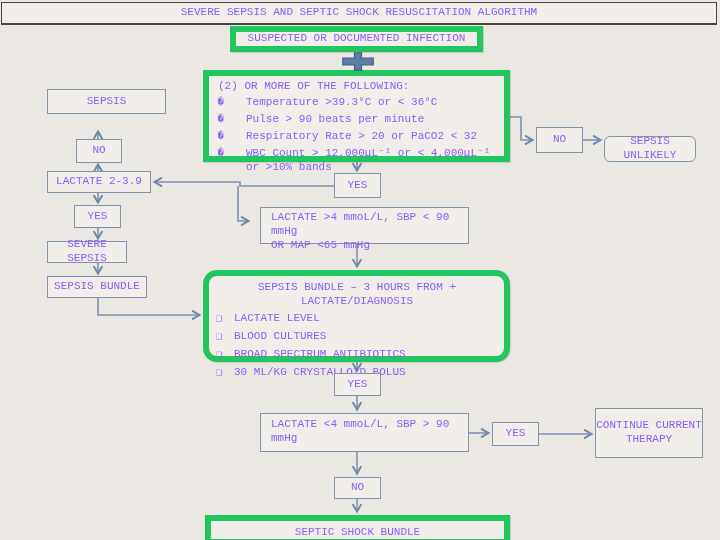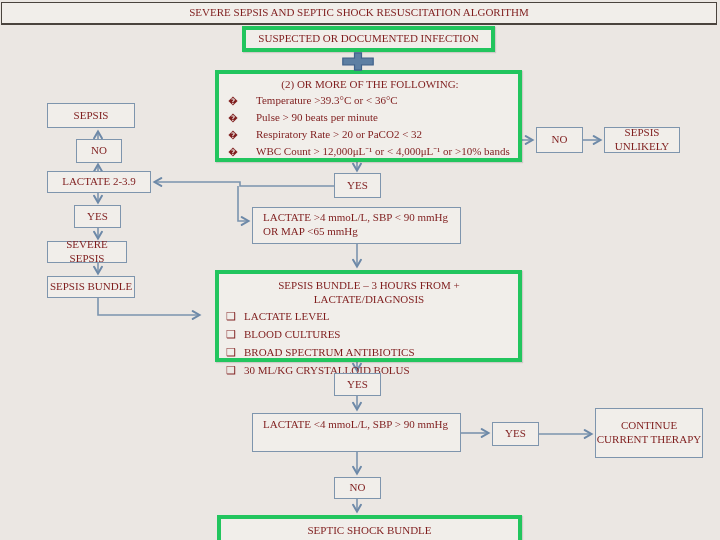--- a/index.html
+++ b/index.html
@@ -1,52 +1,52 @@
 <!DOCTYPE html>
 <html><head>
 <meta charset="utf-8">
 <style>
   html,body{margin:0;padding:0;}
   .stage{
     position:relative;
     width:720px;height:540px;
     background:#ebe7e3;
     overflow:hidden;
-    font-family:Liberation Serif, serif;
-    color:#7f1d1d;
+    font-family:Liberation Mono, monospace;
+    color:#8b5cf6;
   }
   .lines{position:absolute;left:0;top:0;width:720px;height:540px;z-index:1;pointer-events:none;}
   .box{
     position:absolute;z-index:2;
     background:#f1eeea;
     display:flex;align-items:center;justify-content:center;
     font-size:11px;line-height:1.25;text-align:center;
     box-sizing:border-box;
   }
   .blue{border:1px solid #7e95ad;}
-  .dark{border:4px solid #22c55e;box-shadow:1px 1px 1px rgba(0,0,0,0.12);margin-left:12px;}
+  .dark{border:6px solid #22c55e;box-shadow:1px 1px 1px rgba(0,0,0,0.12);}
   .titlebar{left:1px;top:2px;width:716px;height:23px;border:1px solid #4a443e;border-bottom-width:2px;box-shadow:none;background:#f1eeea;}
   .infection{left:230px;top:26px;width:253px;height:26px;}
   .plus{position:absolute;left:342px;top:52px;width:32px;height:19px;z-index:3;}
   .criteria{left:203px;top:70px;width:307px;height:92px;display:block;text-align:left;padding:4px 6px 0 9px;}
-  .criteria-heading{text-align:center;margin-bottom:2px;}
+  .criteria-heading{margin-bottom:2px;}
   .criteria-row{display:flex;align-items:baseline;height:17px;}
   .criteria-row .bullet{width:28px;flex:0 0 28px;font-size:10px;}
-  .b-sepsis{left:47px;top:103px;width:88px;height:25px;}
+  .b-sepsis{left:47px;top:89px;width:119px;height:25px;}
   .b-no-left{left:76px;top:139px;width:46px;height:24px;}
   .b-lactate239{left:47px;top:171px;width:104px;height:22px;}
   .b-yes-left{left:74px;top:205px;width:47px;height:23px;}
   .b-severe{left:47px;top:241px;width:80px;height:22px;}
-  .b-bundle-left{left:47px;top:276px;width:88px;height:22px;}
+  .b-bundle-left{left:47px;top:276px;width:100px;height:22px;}
   .b-no-right{left:536px;top:127px;width:47px;height:26px;}
-  .b-unlikely{left:604px;top:127px;width:76px;height:26px;}
+  .b-unlikely{left:604px;top:136px;width:92px;height:26px;border-radius:6px;}
   .b-yes-mid{left:334px;top:173px;width:47px;height:25px;}
-  .lactate-box{display:block;text-align:left;padding:3px 6px 0 10px;}
+  .lactate-box{display:block;text-align:left;padding:3px 6px 0 10px;margin-left:8px;}
   .b-lactate-high{left:252px;top:207px;width:209px;height:37px;}
-  .bundle3h{left:203px;top:270px;width:307px;height:92px;display:block;text-align:left;padding:5px 6px 0 7px;}
+  .bundle3h{left:203px;top:270px;width:307px;height:92px;display:block;text-align:left;padding:5px 6px 0 7px;border-radius:14px;}
   .bundle3h-heading{text-align:center;margin-bottom:3px;}
   .check-row{display:flex;align-items:baseline;height:18px;}
   .check-row .checkbox{width:18px;flex:0 0 18px;font-size:11px;}
   .b-yes-mid2{left:334px;top:373px;width:47px;height:23px;}
   .b-lactate-low{left:252px;top:413px;width:209px;height:39px;padding-top:4px;}
   .b-yes-right{left:492px;top:422px;width:47px;height:24px;}
   .b-continue{left:595px;top:408px;width:108px;height:50px;padding:0 0;}
   .b-no-bottom{left:334px;top:477px;width:47px;height:22px;}
   .b-septic-shock{left:205px;top:515px;width:305px;height:30px;align-items:flex-start;padding-top:5px;}
 </style>

